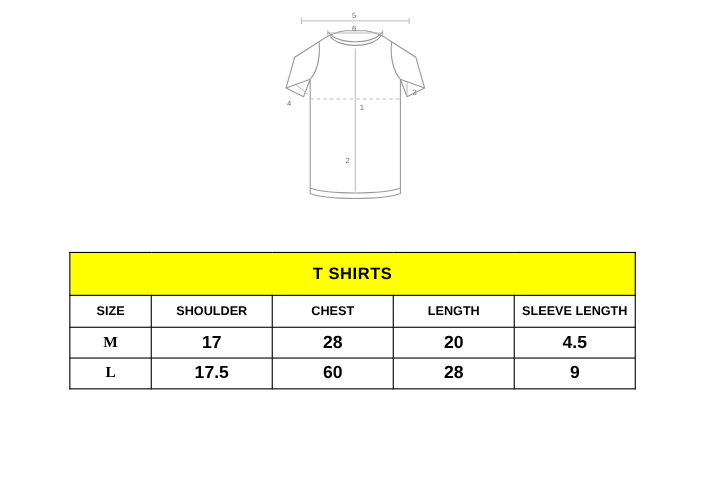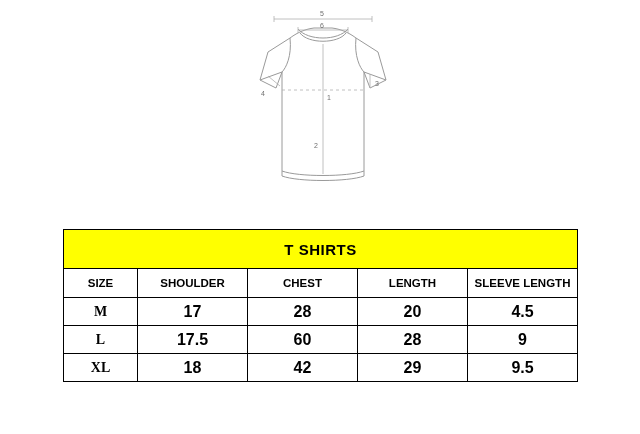--- a/index.html
+++ b/index.html
@@ -161,23 +161,16 @@
         <td class="body-cell">20</td>
         <td class="body-cell">4.5</td>
       </tr>
       <tr>
         <td class="body-cell size-label">L</td>
         <td class="body-cell">17.5</td>
         <td class="body-cell">60</td>
         <td class="body-cell">28</td>
         <td class="body-cell">9</td>
       </tr>
-      <tr>
-        <td class="body-cell size-label">XL</td>
-        <td class="body-cell">18</td>
-        <td class="body-cell">42</td>
-        <td class="body-cell">29</td>
-        <td class="body-cell">9.5</td>
-      </tr>
     </tbody>
   </table>
 
 </div>
 
 </body></html>

